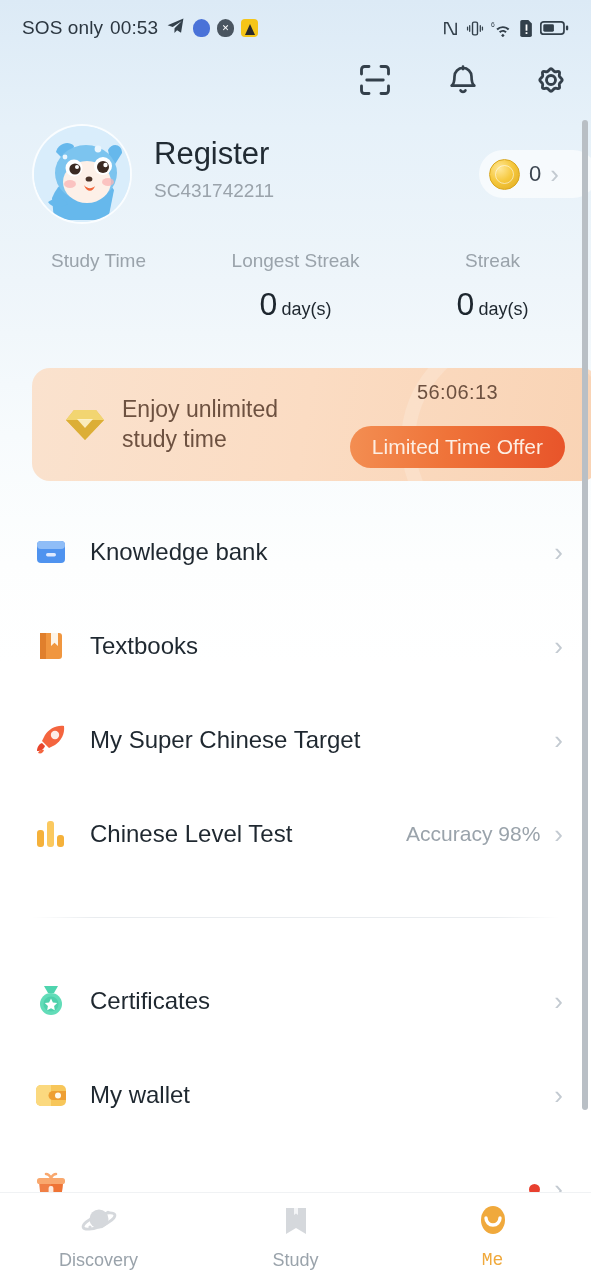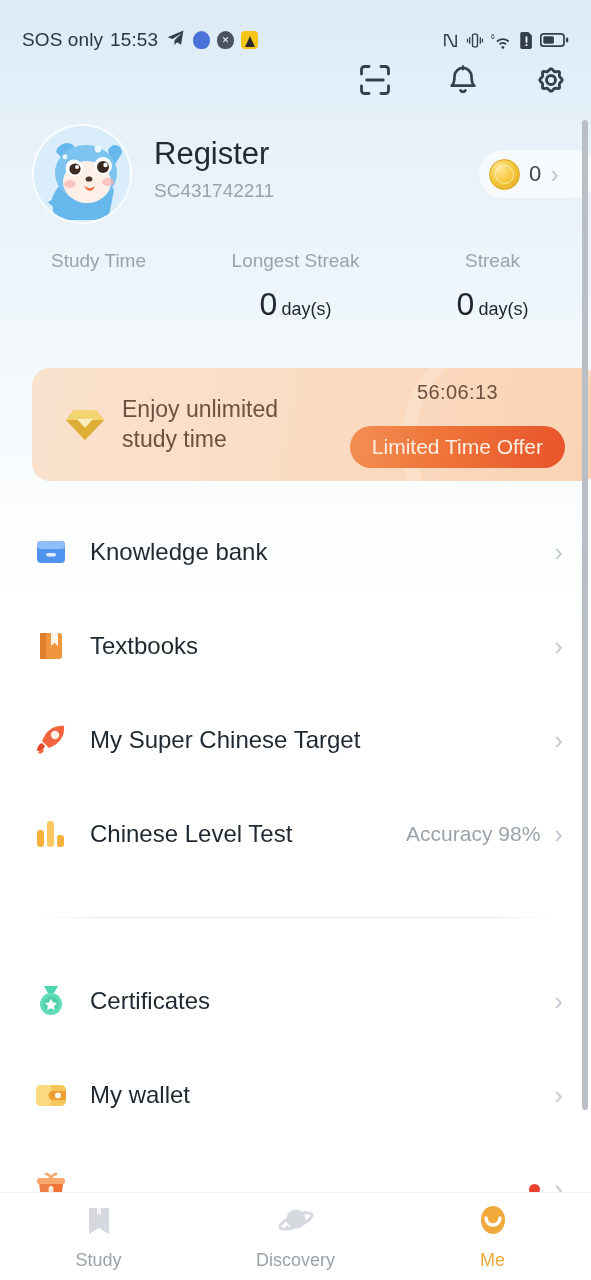--- a/index.html
+++ b/index.html
@@ -12,21 +12,21 @@
   }
 
   
   .page {
     position:absolute; inset:0;
     background:linear-gradient(180deg,#dceaf6 0%,#e6f1f9 10%,#eef5fa 22%,#f7fbfd 34%,#fdfefe 44%,#ffffff 52%);
   }
 
   
   .statusbar {
-    position:absolute; top:12px; left:0; right:0; height:56px;
+    position:absolute; top:0; left:0; right:0; height:56px;
     display:flex; align-items:center; justify-content:space-between;
     padding:0 22px;
   }
   .sb-left { display:flex; align-items:center; gap:7px; }
   .sb-text { font-size:19px; color:#2b3640; letter-spacing:.1px; white-space:nowrap; }
   .sb-right { display:flex; align-items:center; gap:7px; }
   .ic-tele { color:#33404b; font-size:17px; line-height:1; }
   .badge-dot { width:17px; height:18px; border-radius:4px 4px 8px 8px; display:inline-block; }
   .b-blue { background:#4a72d8; border-radius:50% 50% 45% 45%; }
   .b-dark { background:#4a5560; border-radius:50% 50% 45% 45%; position:relative; }
@@ -124,31 +124,31 @@
   }
 
   
   .bottomnav {
     position:absolute; left:0; right:0; bottom:0; height:88px;
     background:#ffffff; border-top:1px solid #f0f2f4;
     display:flex; align-items:center;
   }
   .navitem { flex:1; display:flex; flex-direction:column; align-items:center; gap:7px; cursor:pointer; }
   .navlabel { font-size:18px; color:#9aa3ab; }
-  .navitem.active .navlabel { color:#f0a93c; }
+  .navitem.active .navlabel { color:#f0a93c;font-family:Liberation Mono, monospace; }
 </style>
 </head>
 <body>
 
 <div class="page"></div>
 
 <div class="statusbar">
   <div class="sb-left">
     <span class="sb-text">SOS only</span>
-    <span class="sb-text">15:53</span>
+    <span class="sb-text">00:53</span>
     <span class="ic-tele">
       <svg width="21" height="19" viewBox="0 0 24 24">
           <path fill="#33404b" d="M22 2 2 10.5l6.5 2.2L20 5 10.8 14.3l-.2 6 3.4-3.6L19 20z"></path>
         </svg>
     </span>
     <span class="badge-dot b-blue"></span>
     <span class="badge-dot b-dark"></span>
     <span class="badge-dot b-yellow"></span>
   </div>
   <div class="sb-right">
@@ -390,37 +390,37 @@
     </span>
   </div>
 </div>
 
 <div class="scrollbar"></div>
 
 <div class="bottomnav">
   <div class="navitem">
     <span>
       <svg width="36" height="36" viewBox="0 0 36 36">
-        <path d="M8 5h20v26l-10-6-10 6z" fill="#d5d8dc"></path>
-        <path d="M16 5h4v7l-2-1.6L16 12z" fill="#f4f5f7"></path>
-      </svg>
-    </span>
-    <span class="navlabel">Study</span>
-  </div>
-  <div class="navitem">
-    <span>
-      <svg width="36" height="36" viewBox="0 0 36 36">
         <circle cx="18" cy="16" r="9.5" fill="#d5d8dc"></circle>
         <ellipse cx="18" cy="18" rx="17" ry="5.5" transform="rotate(-22 18 18)" fill="none" stroke="#d5d8dc" stroke-width="2.8"></ellipse>
         <circle cx="27" cy="9.5" r="1.8" fill="#d5d8dc"></circle>
         <circle cx="9" cy="24" r="1.6" fill="#d5d8dc"></circle>
       </svg>
     </span>
     <span class="navlabel">Discovery</span>
   </div>
+  <div class="navitem">
+    <span>
+      <svg width="36" height="36" viewBox="0 0 36 36">
+        <path d="M8 5h20v26l-10-6-10 6z" fill="#d5d8dc"></path>
+        <path d="M16 5h4v7l-2-1.6L16 12z" fill="#f4f5f7"></path>
+      </svg>
+    </span>
+    <span class="navlabel">Study</span>
+  </div>
   <div class="navitem active">
     <span>
       <svg width="36" height="36" viewBox="0 0 36 36">
         <ellipse cx="18" cy="17" rx="12" ry="14" fill="#f0a93c"></ellipse>
         <path d="M11 15a7 7 0 0 0 14 0" fill="none" stroke="#ffffff" stroke-width="3.4" stroke-linecap="round"></path>
       </svg>
     </span>
     <span class="navlabel">Me</span>
   </div>
 </div>

